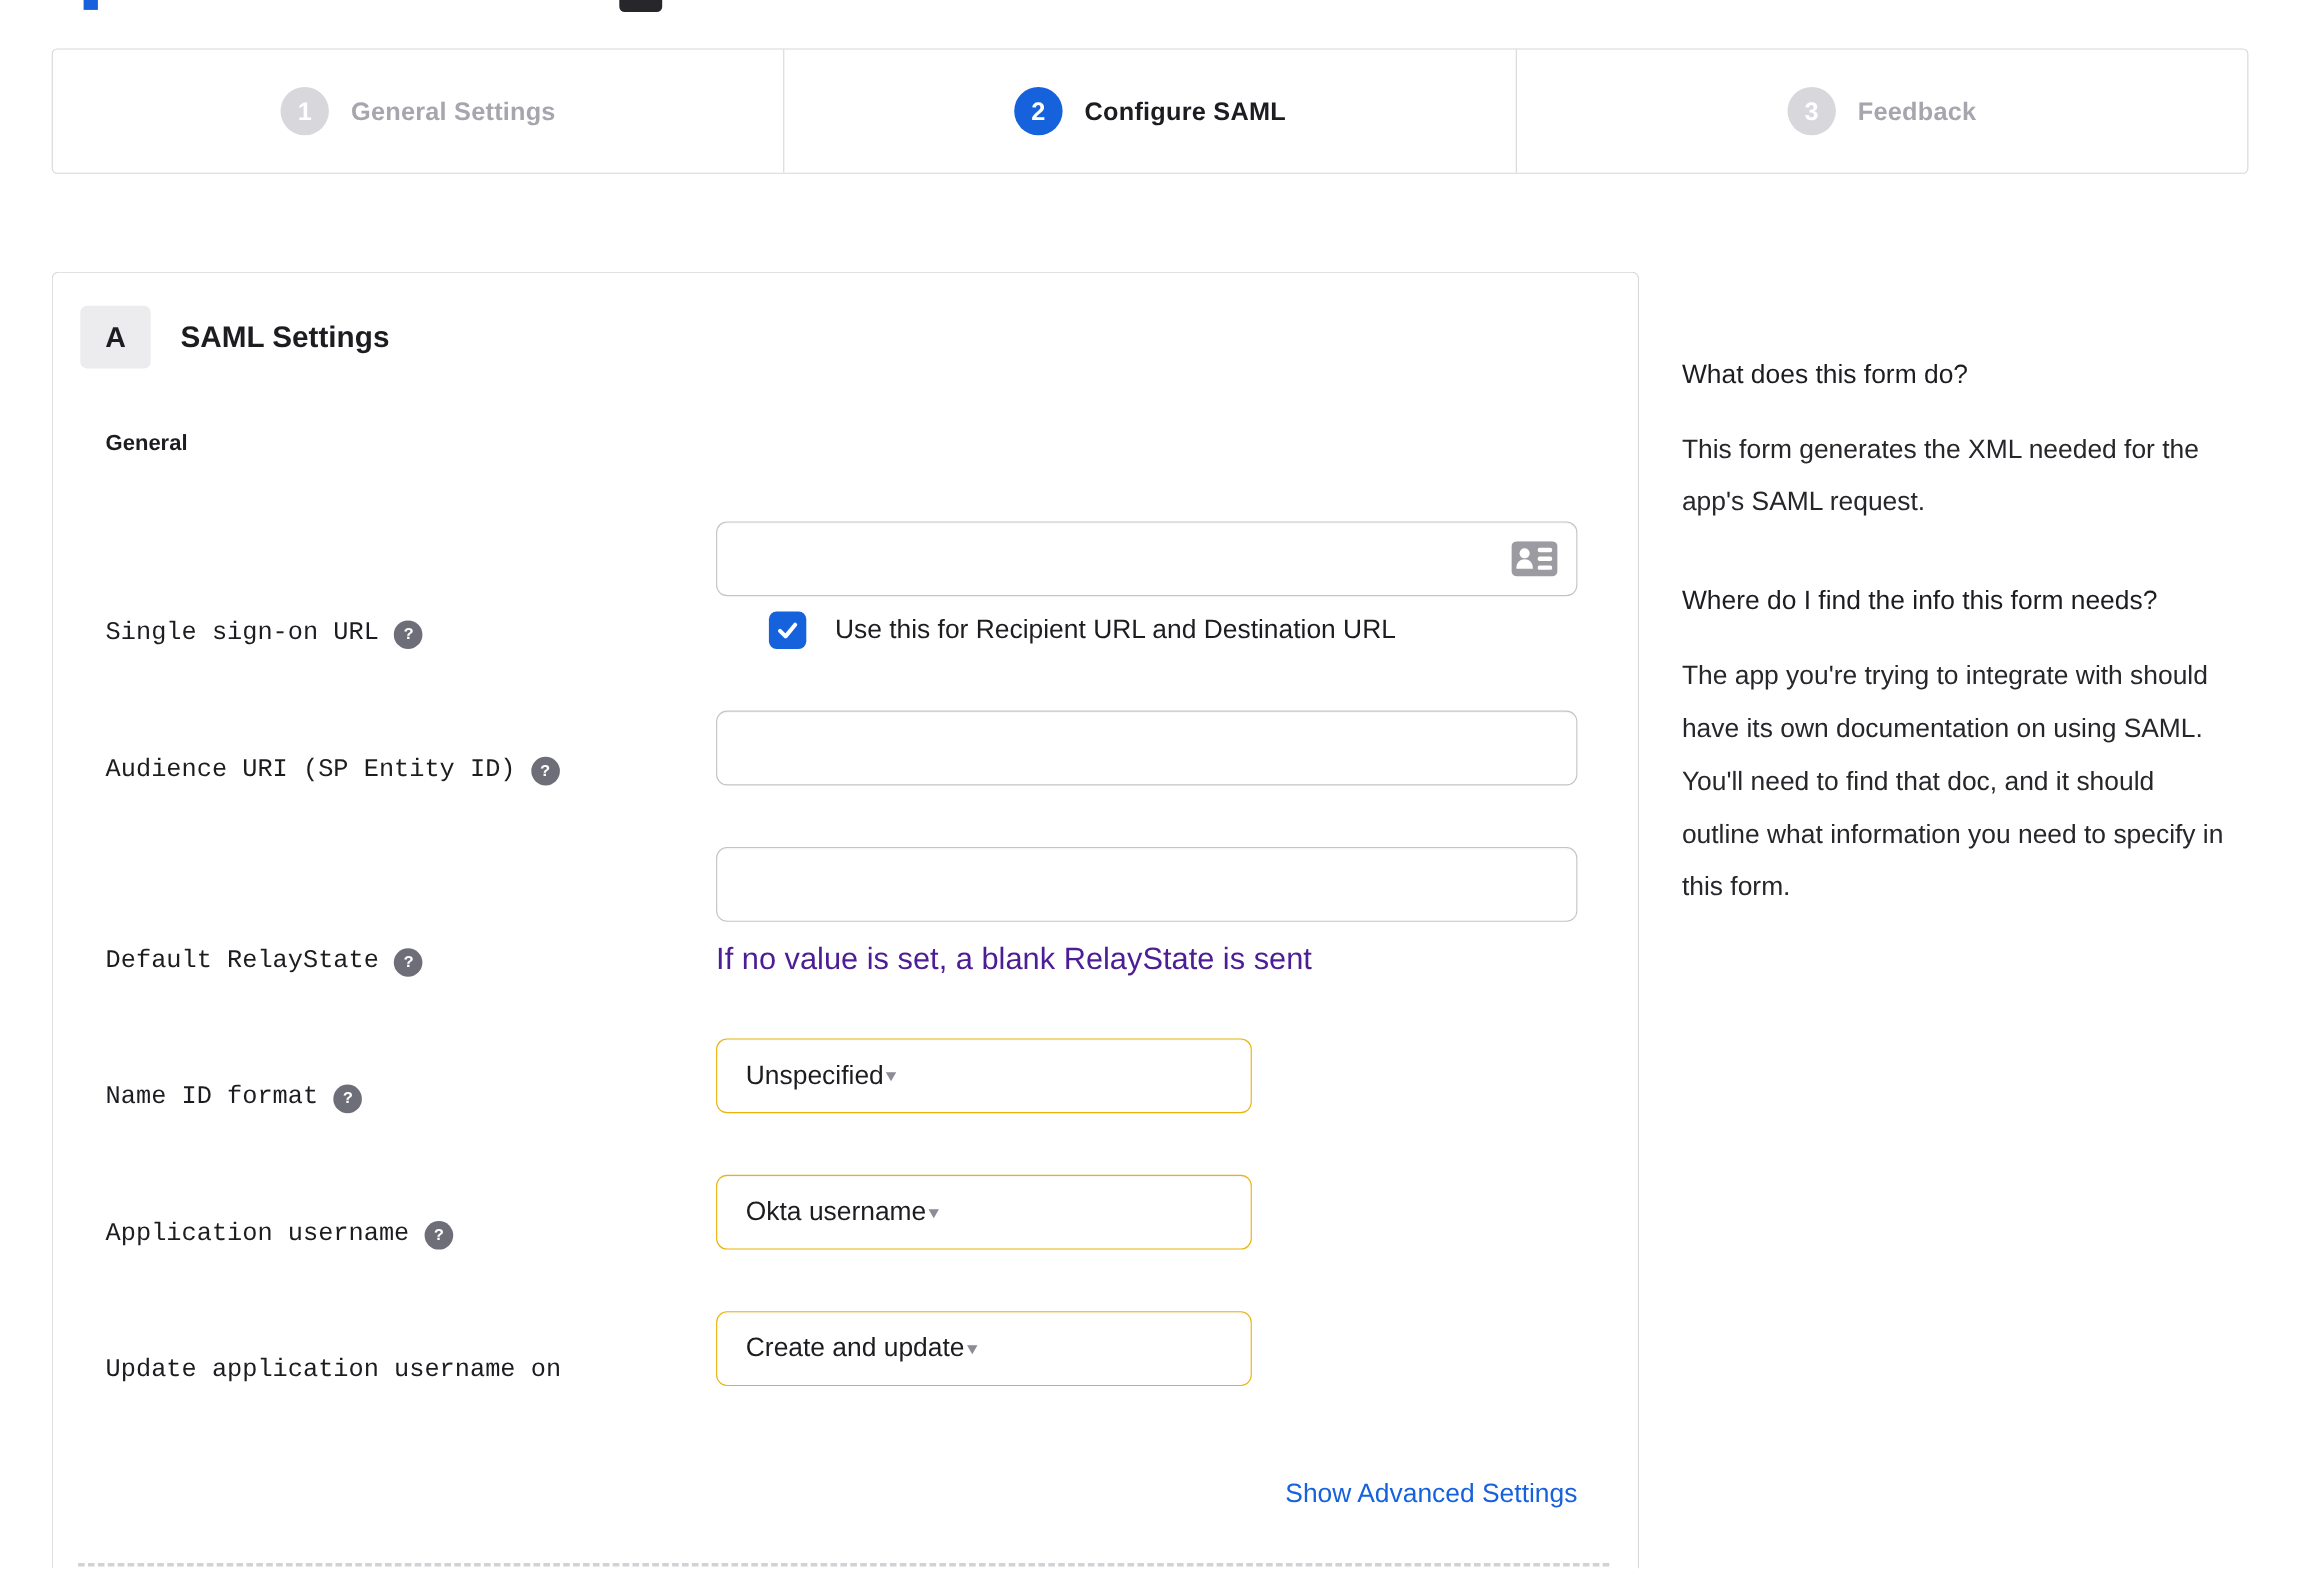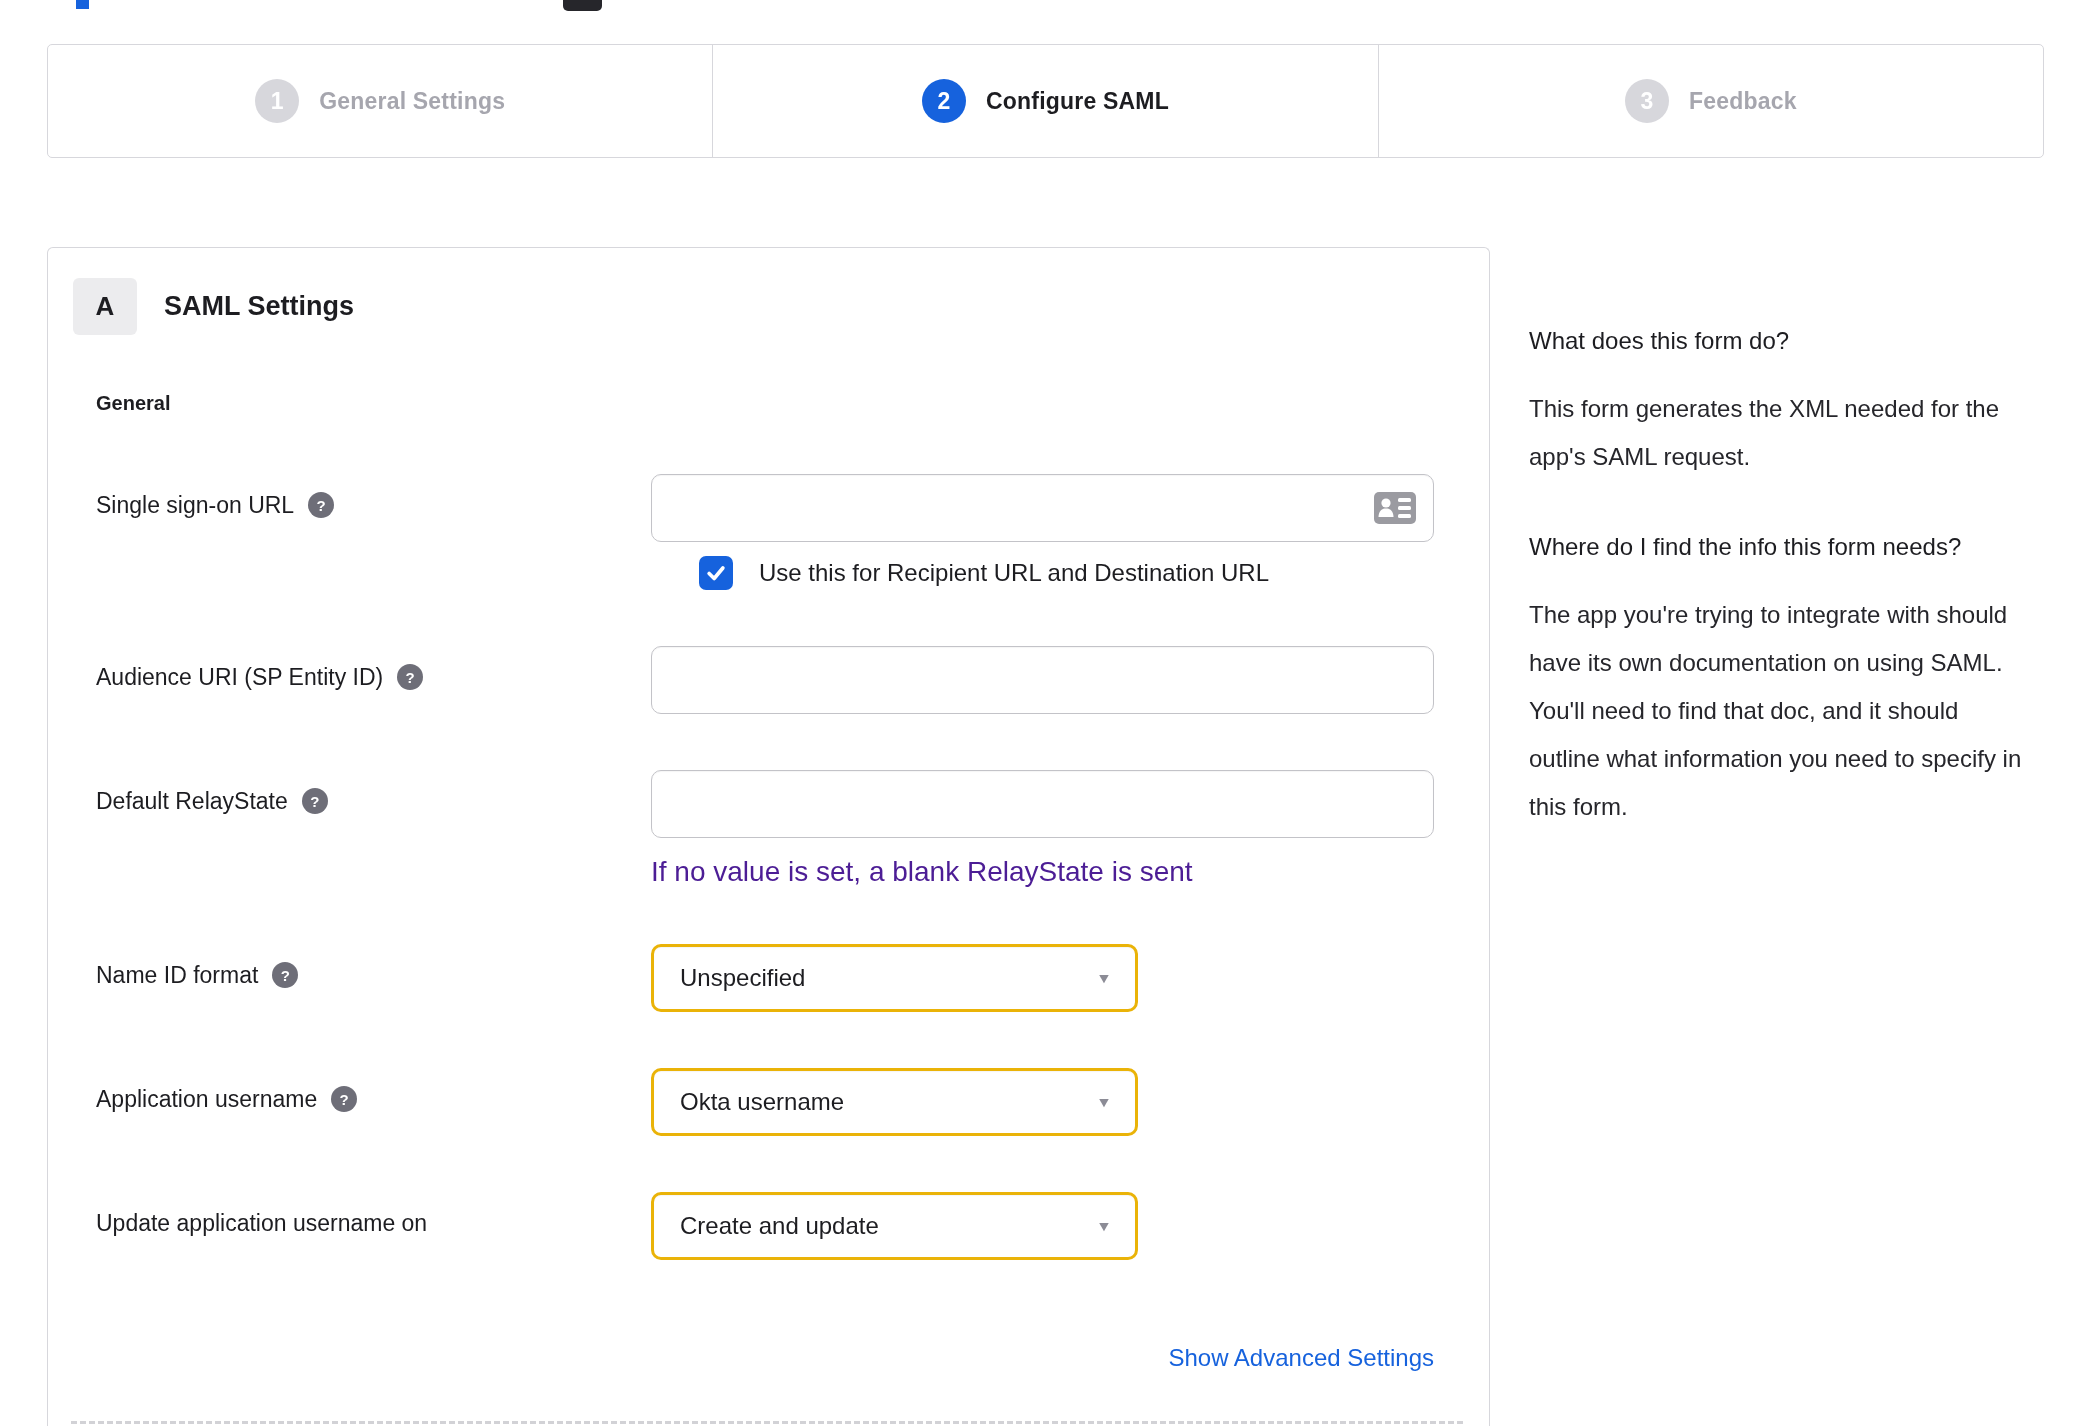--- a/index.html
+++ b/index.html
@@ -39,21 +39,21 @@
   .section-badge {
     width:64px; height:57px; background:#ececee; border-radius:6px;
     display:flex; align-items:center; justify-content:center;
     font-size:26px; font-weight:bold; color:#1d1d21;
   }
   .section-title { font-size:27px; font-weight:bold; color:#1d1d21; }
   .group-title { margin-top:57px; font-size:20px; font-weight:bold; color:#1d1d21; }
 
   .form { margin-top:59px; }
   .form-row { display:grid; grid-template-columns:555px 1fr; margin-bottom:56px; }
-  .field-label { padding-top:16px; font-size:23px; color:#1d1d21; display:flex; align-items:flex-start; }
+  .field-label { padding-top:16px; font-size:23px; color:#1d1d21; display:flex; align-items:flex-end;font-family:Liberation Mono, monospace; }
   .field-label .lbl { line-height:30px; }
   .help-icon {
     display:inline-flex; align-items:center; justify-content:center;
     width:26px; height:26px; border-radius:50%; background:#6e6e78;
     color:#ffffff; font-size:15px; font-weight:bold; margin-left:14px; margin-top:2px;
     flex:0 0 26px; cursor:default;
   }
   .text-input-wrap { position:relative; width:783px; }
   .text-input {
     width:783px; height:68px; border:1px solid #c3c3c8; border-radius:10px;
@@ -65,22 +65,22 @@
   .checkbox-row { display:flex; align-items:center; gap:26px; margin-top:14px;padding-left:48px; }
   .checkbox {
     width:34px; height:34px; border-radius:7px; background:#1662dd;
     display:flex; align-items:center; justify-content:center; flex:0 0 34px; cursor:pointer;
   }
   .checkbox-label { font-size:24px; color:#1d1d21; }
 
   .hint { margin-top:18px; font-size:28px; color:#4c1d95; }
 
   .select {
-    width:487px; height:68px; border:3px solid #eab308; border-radius:10px; background:#fff;
-    display:flex; align-items:center; justify-content:space-between;
+    width:487px; height:68px; border:1px solid #eab308; border-radius:10px; background:#fff;
+    display:flex; align-items:center; justify-content:flex-start;
     padding:0 24px 0 26px; cursor:pointer; box-shadow:inset 0 1px 1px rgba(0,0,0,0.04);
   }
   .select-value { font-size:24px; color:#1d1d21; }
   .select-arrow { font-size:14px; color:#8c8c96; transform:scaleX(1.15); }
 
   .advanced-row { margin-top:84px; text-align:right; width:1338px; }
   .advanced-link { font-size:24px; font-weight:500; color:#1662dd; text-decoration:none; cursor:pointer; }
 
   .dashed-divider {
     position:absolute; left:23px; right:26px; top:1173px;

